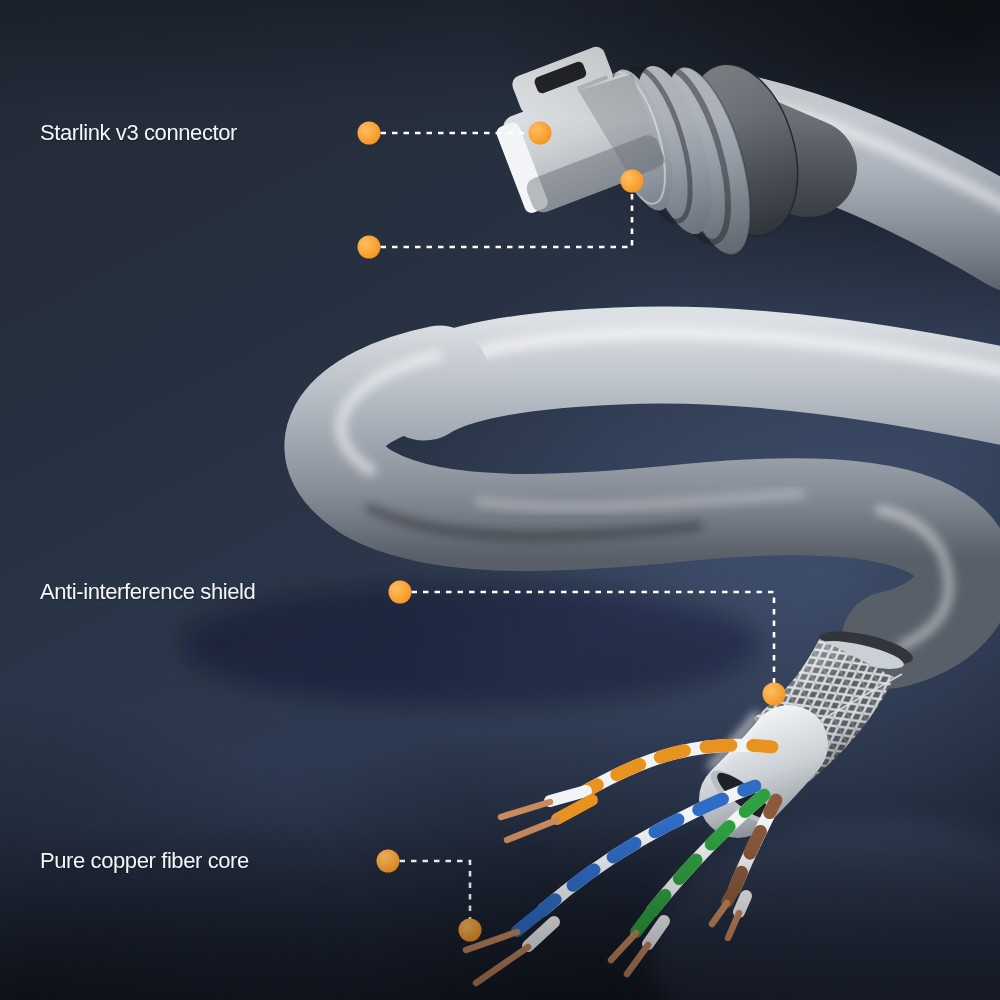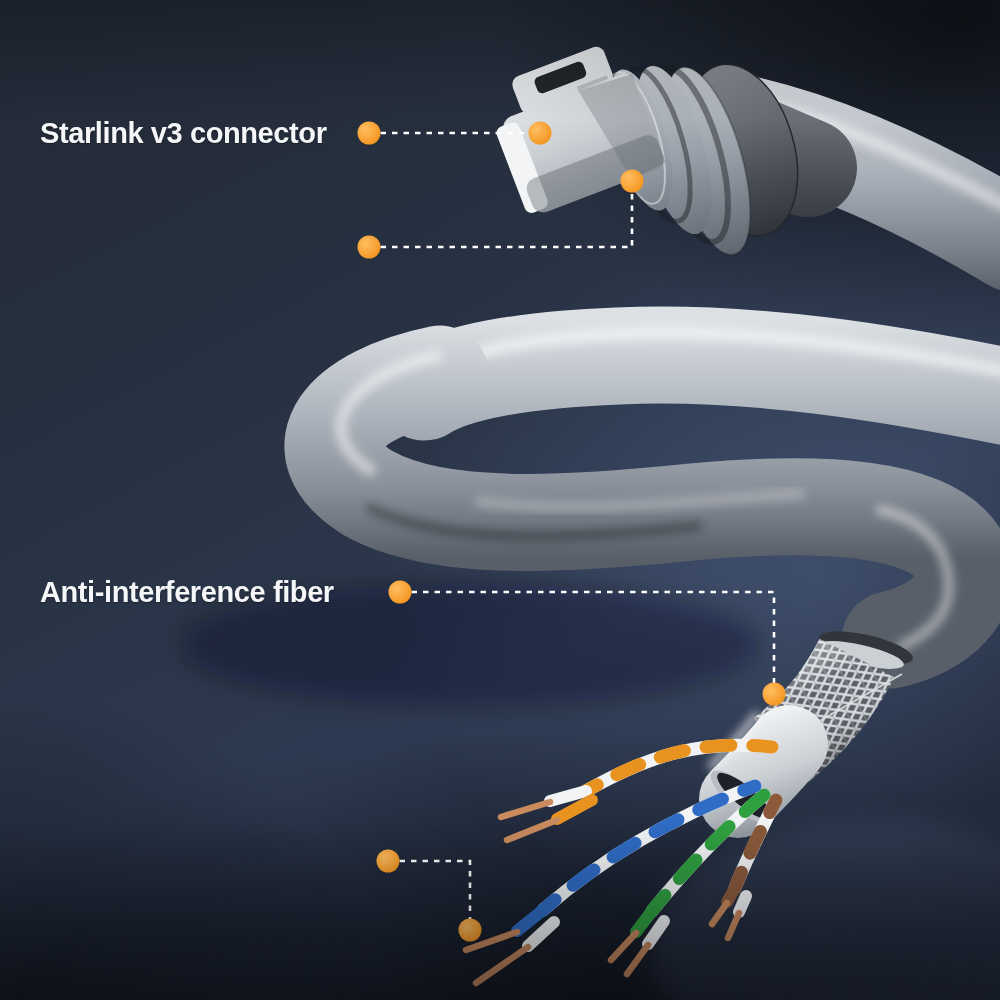--- a/index.html
+++ b/index.html
@@ -14,21 +14,21 @@
       radial-gradient(900px 420px at 55% 102%, rgba(0,0,0,0.45), rgba(0,0,0,0) 70%),
       linear-gradient(152deg, #232a37 0%, #273040 30%, #2e3a52 62%, #1c2434 86%, #151b28 100%);
   }
   .stage::after{
     content:"";position:absolute;inset:0;pointer-events:none;
     background:linear-gradient(180deg, rgba(0,0,0,0.25) 0%, rgba(0,0,0,0) 12%, rgba(0,0,0,0) 82%, rgba(4,6,10,0.45) 100%);
   }
   svg.scene{position:absolute;inset:0;}
   .callout-label{
     position:absolute;left:40px;transform:translateY(-50%);
-    color:#F4F6F8;font-size:29px;font-weight:700;letter-spacing:-0.4px;
+    color:#F4F6F8;font-size:22px;font-weight:400;letter-spacing:-0.4px;
     white-space:nowrap;z-index:5;text-shadow:0 1px 2px rgba(0,0,0,0.35);
   }
 </style>
 </head>
 <body>
 
 <div class="stage">
 
   <svg class="scene" viewBox="0 0 1000 1000" width="1000" height="1000">
     <defs>
@@ -203,15 +203,16 @@
       <circle cx="774" cy="694" r="11.5" fill="url(#gDot)"></circle>
     </g>
     <g>
       <path d="M 388 861 L 470 861 L 470 930" fill="none" stroke-width="2.6" stroke-dasharray="5.5 6" stroke="#FFFFFF"></path>
       <circle cx="388" cy="861" r="11.5" fill="url(#gDot)"></circle>
       <circle cx="470" cy="930" r="11.5" fill="url(#gDot)"></circle>
     </g>
   </svg>
 
   <div class="callout-label" style="top:133px">Starlink v3 connector</div>
-  <div class="callout-label" style="top:592px">Anti-interference fiber</div>
+  <div class="callout-label" style="top:592px">Anti-interference shield</div>
+  <div class="callout-label" style="top:861px">Pure copper fiber core</div>
 
 </div>
 
 </body></html>

